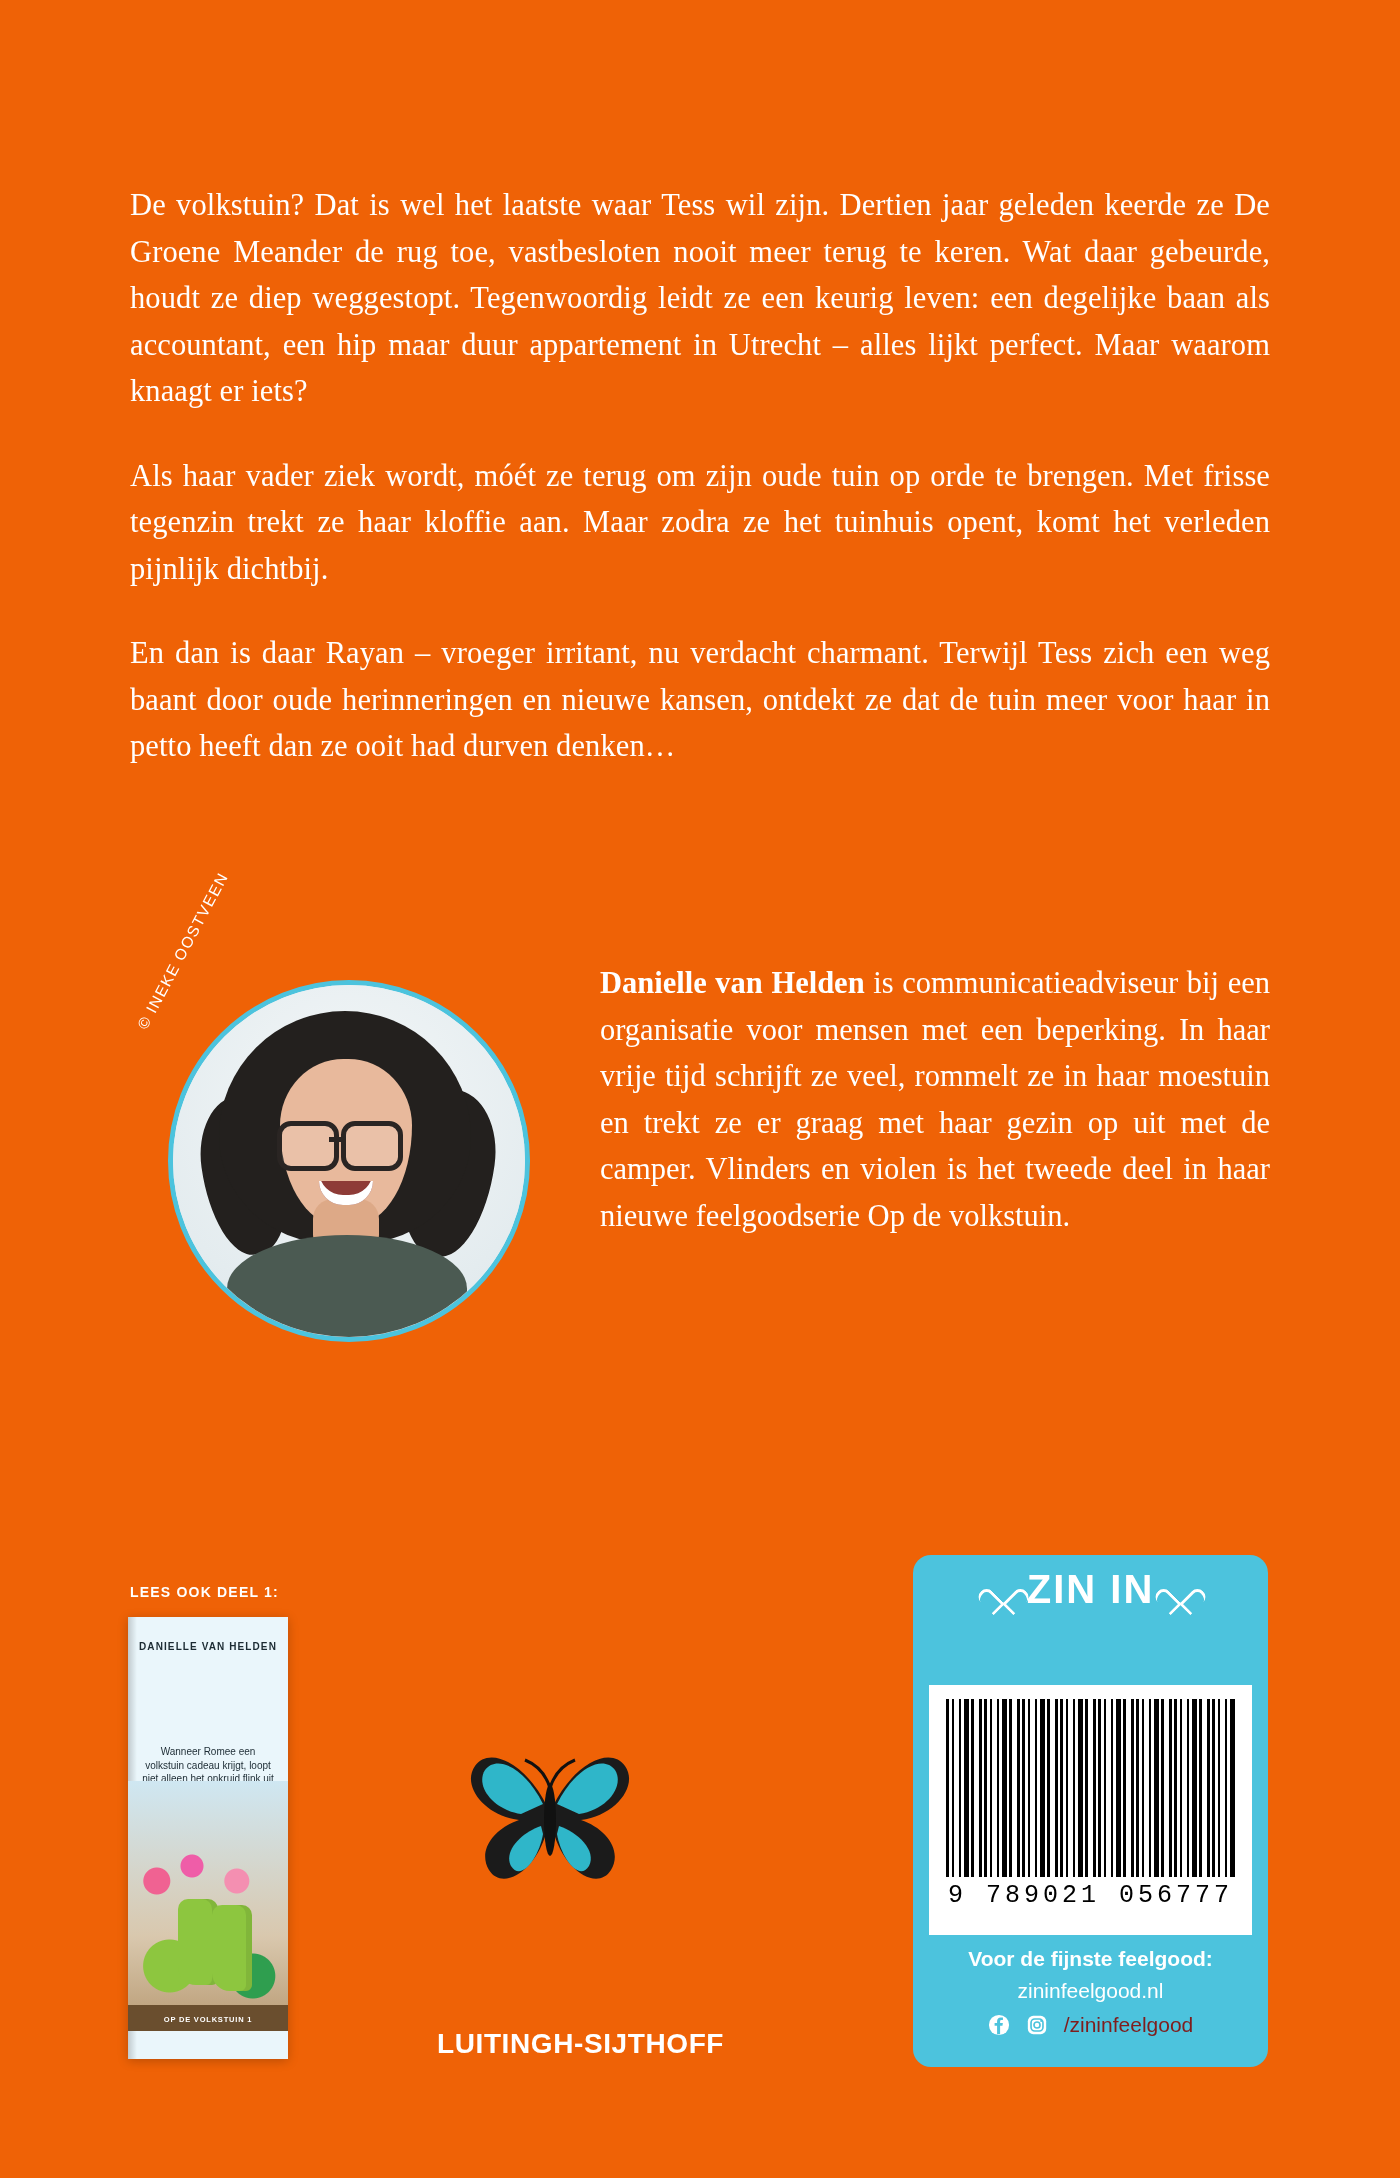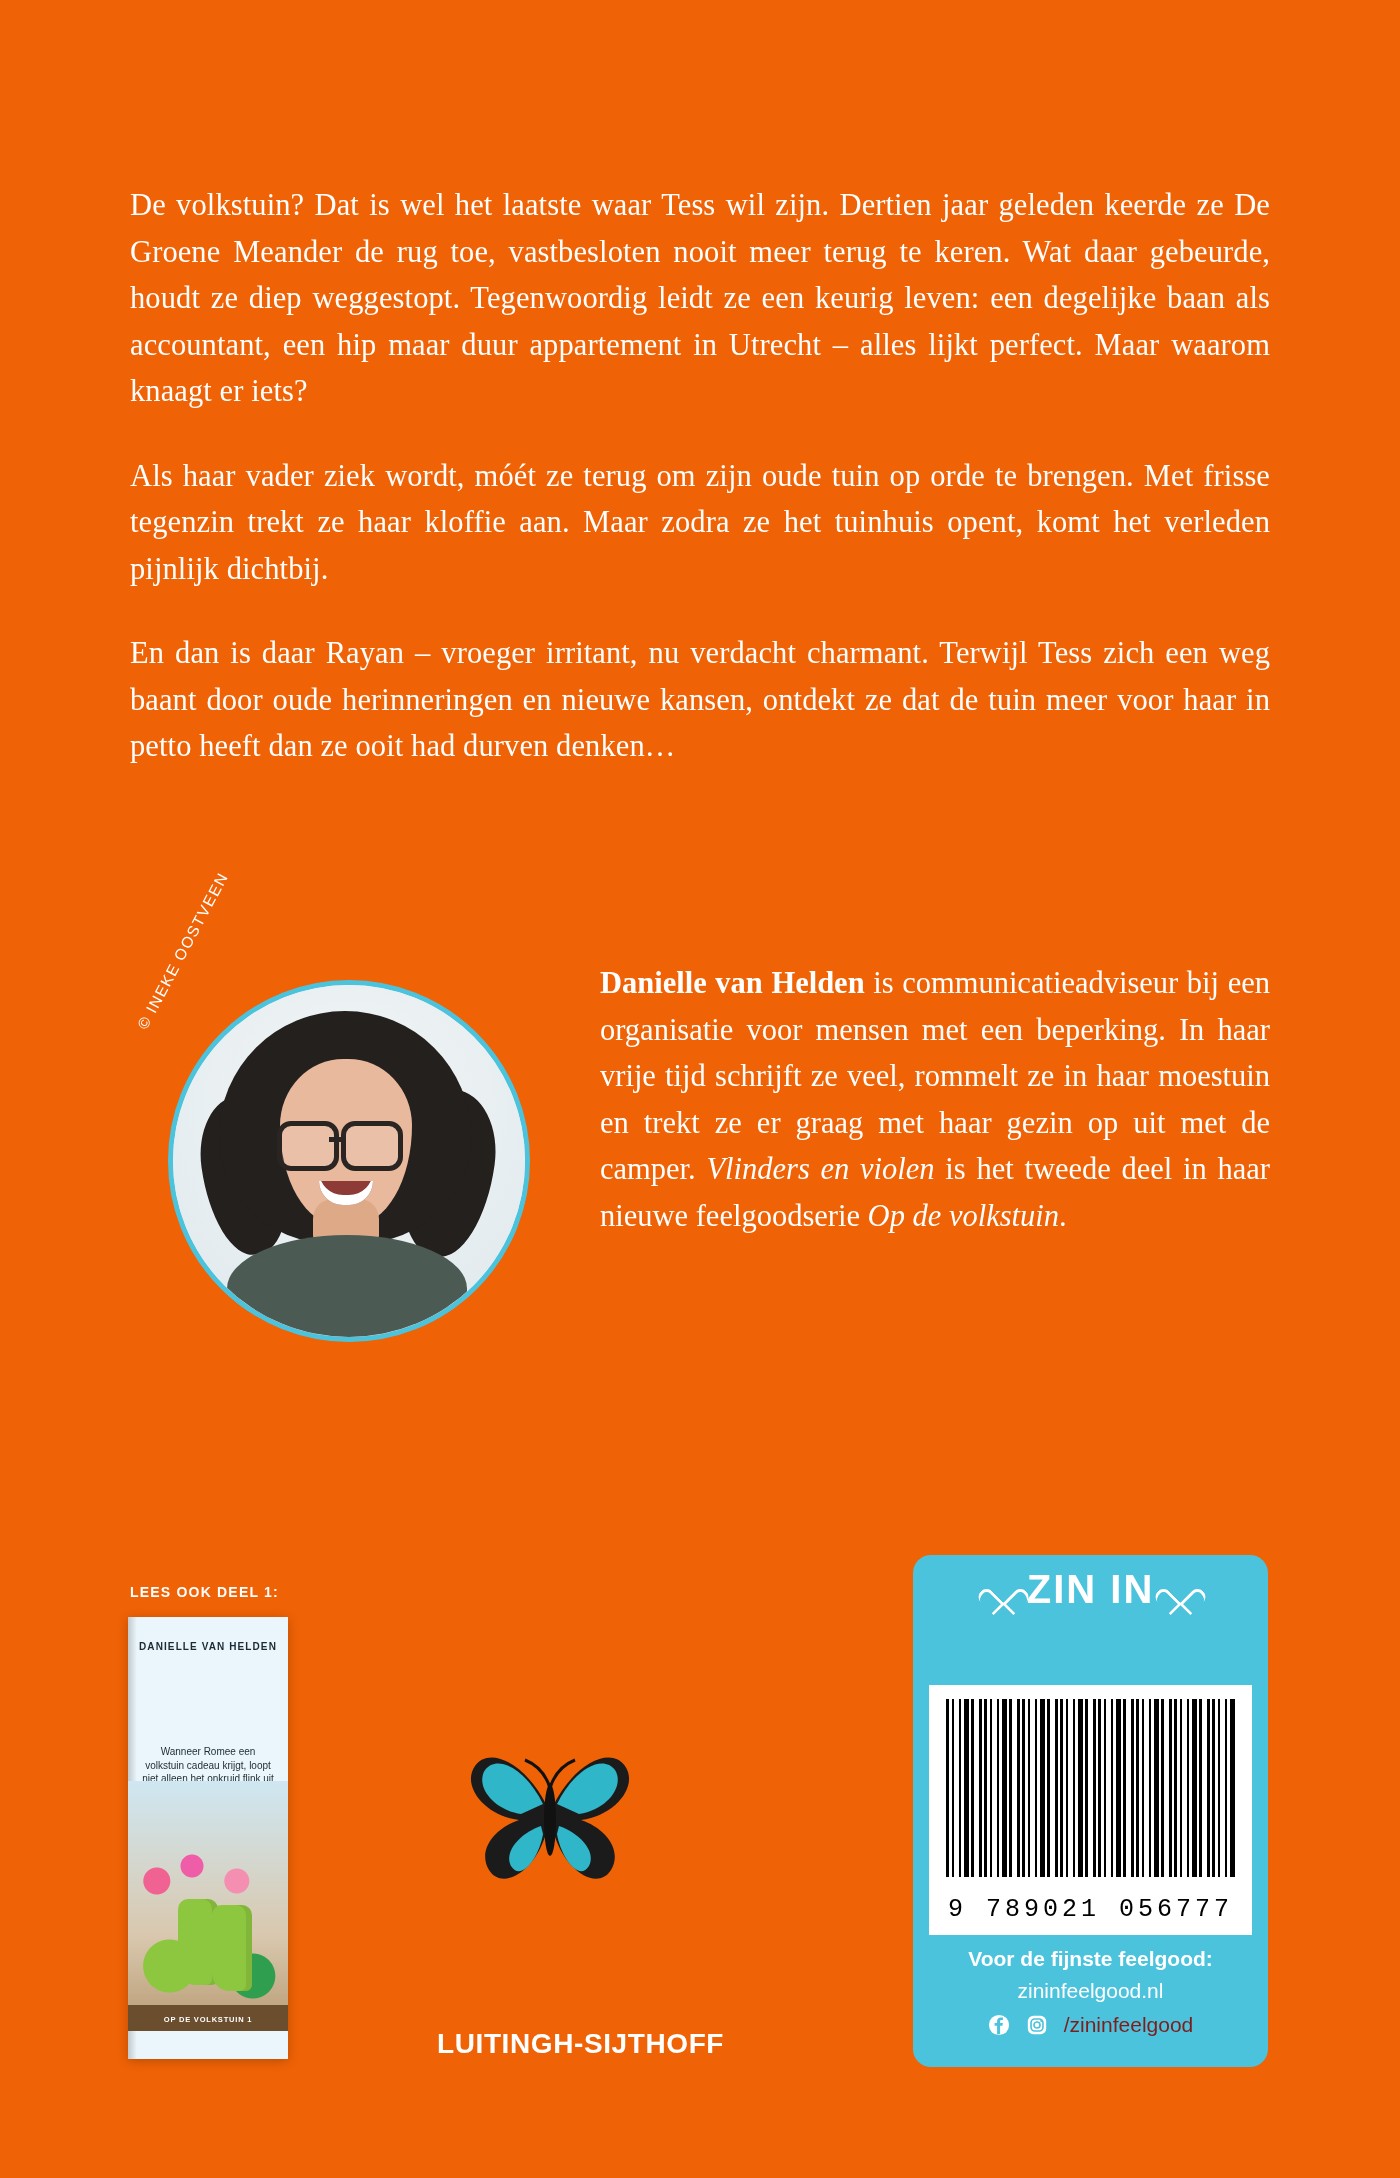--- a/index.html
+++ b/index.html
@@ -161,21 +161,21 @@
     position: absolute;
     left: 470px;
     top: 0;
     width: 670px;
     font-size: 30.5px;
     line-height: 1.525;
     text-align: justify;
     text-justify: inter-word;
   }
   .author-text .name { font-weight: bold; }
-  .author-text .ital { font-style: italic; }
+  .author-text .ital { }
 
   
   .lees-ook {
     position: absolute;
     left: 130px;
     top: 1584px;
     font-family: "Liberation Sans", sans-serif;
     font-weight: bold;
     font-size: 14px;
     letter-spacing: 1.2px;
@@ -348,21 +348,21 @@
   }
   .bars {
     width: 290px;
     height: 178px;
     background-image: repeating-linear-gradient(90deg,
       #000 0 3px, #fff 3px 6px, #000 6px 8px, #fff 8px 13px,
       #000 13px 15px, #fff 15px 18px, #000 18px 23px, #fff 23px 25px,
       #000 25px 28px, #fff 28px 33px, #000 33px 36px, #fff 36px 38px);
   }
   .isbn-digits {
-    margin-top: 18px;
+    margin-top: 4px;
     font-family: "Liberation Mono", monospace;
     font-size: 25px;
     letter-spacing: 4px;
     color: #000000;
   }
   .badge-bottom {
     position: absolute;
     left: 0; right: 0;
     top: 392px;
     text-align: center;

